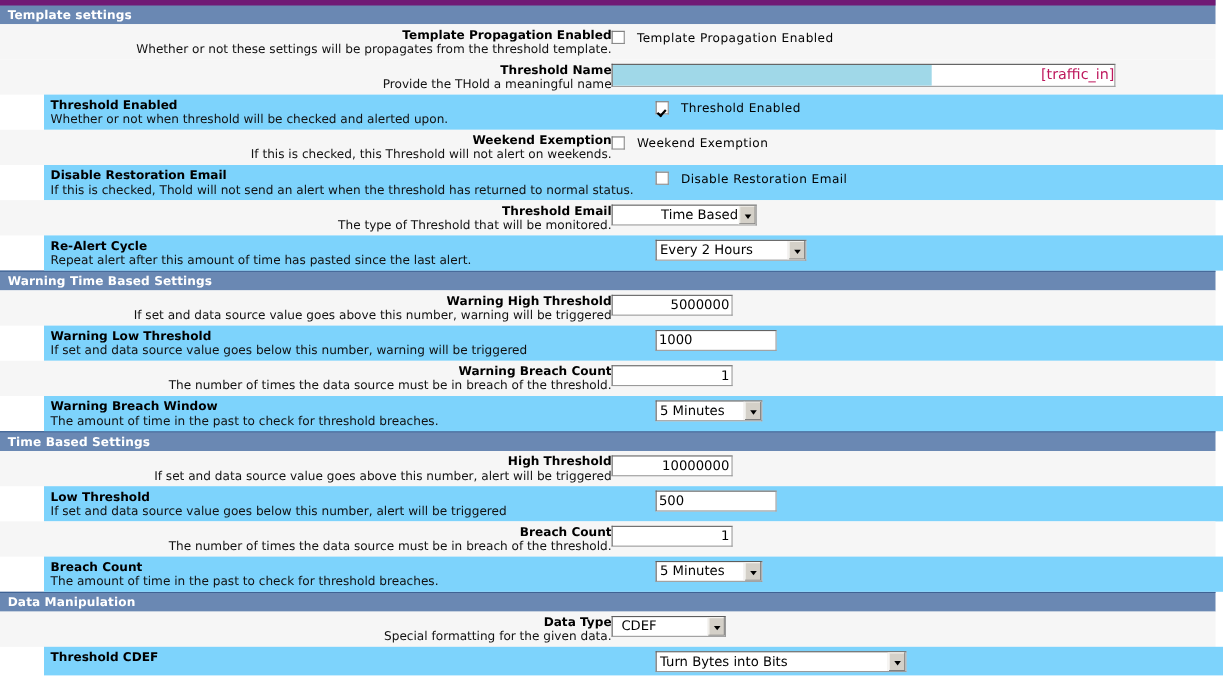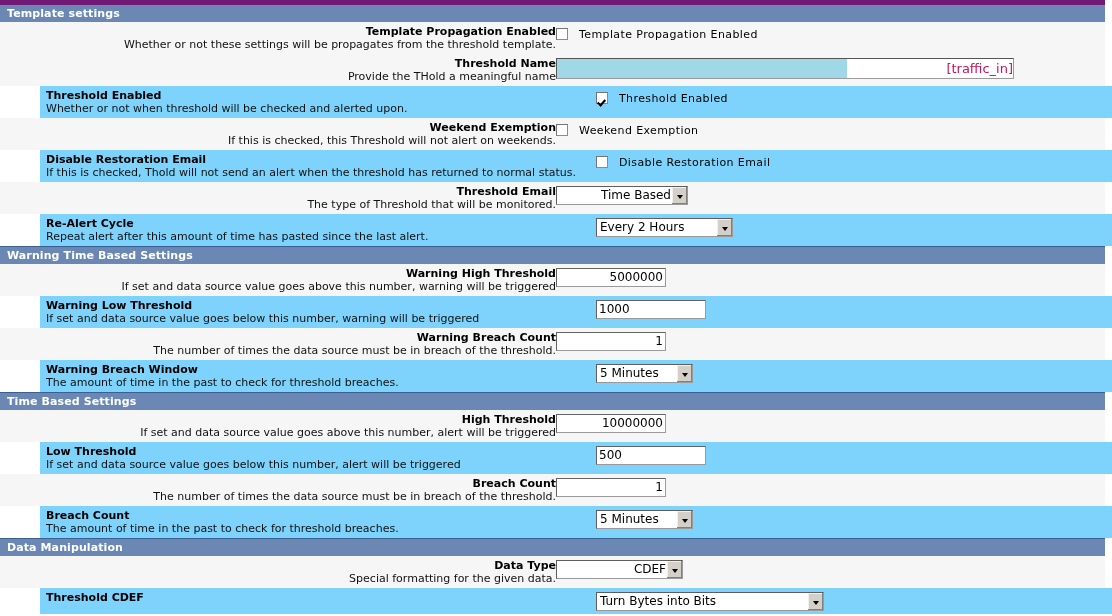--- a/index.html
+++ b/index.html
@@ -205,21 +205,21 @@
     margin-top: -1px;
     width: 0;
     height: 0;
     border-left: 3px solid transparent;
     border-right: 3px solid transparent;
     border-top: 4px solid #000000;
   }
   .sel-widget.w-thrtype { width: 132px; }
   .sel-widget.w-realert { width: 137px; }
   .sel-widget.w-window  { width: 97px; }
-  .sel-widget.w-datatype{ width: 127px; }
+  .sel-widget.w-datatype{ width: 104px; gap: 46px; }
   .sel-widget.w-cdef    { width: 228px; }
 </style>
 </head>
 <body>
 
 <div id="page">
     <div class="section-bar first">Template settings</div>
     <div class="row light">
       <div class="cell-label">
         <div class="lbl-title">Template Propagation Enabled</div>

